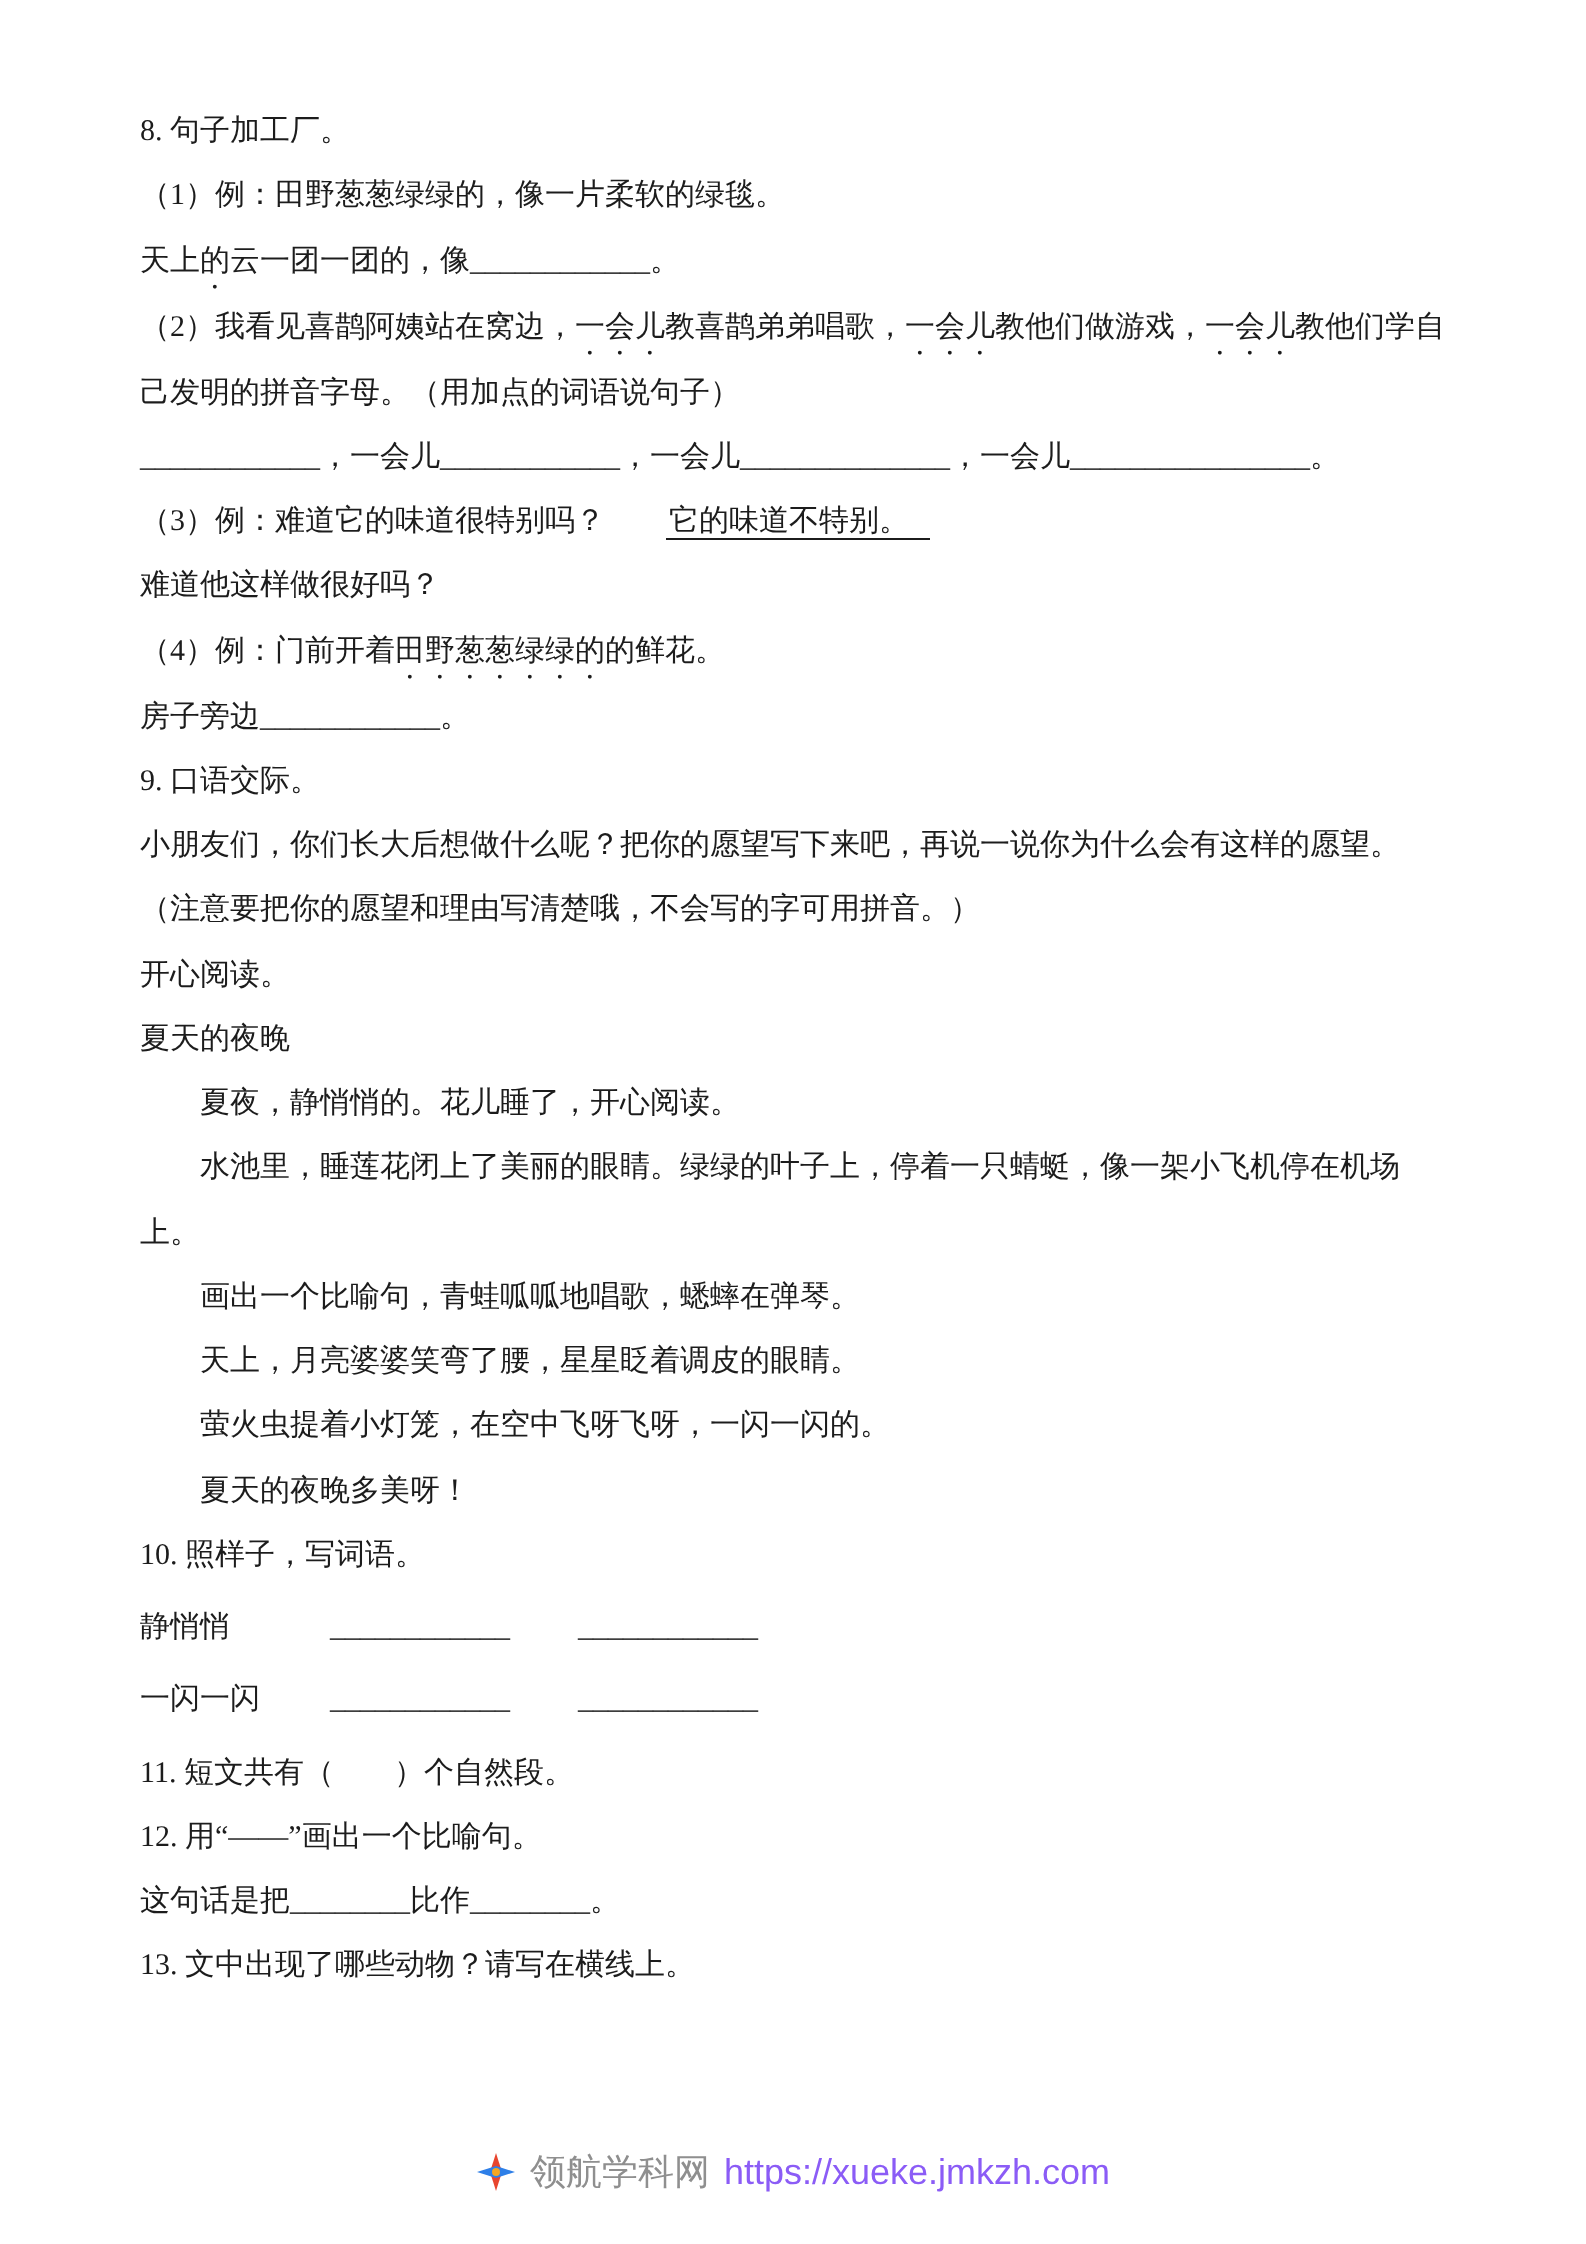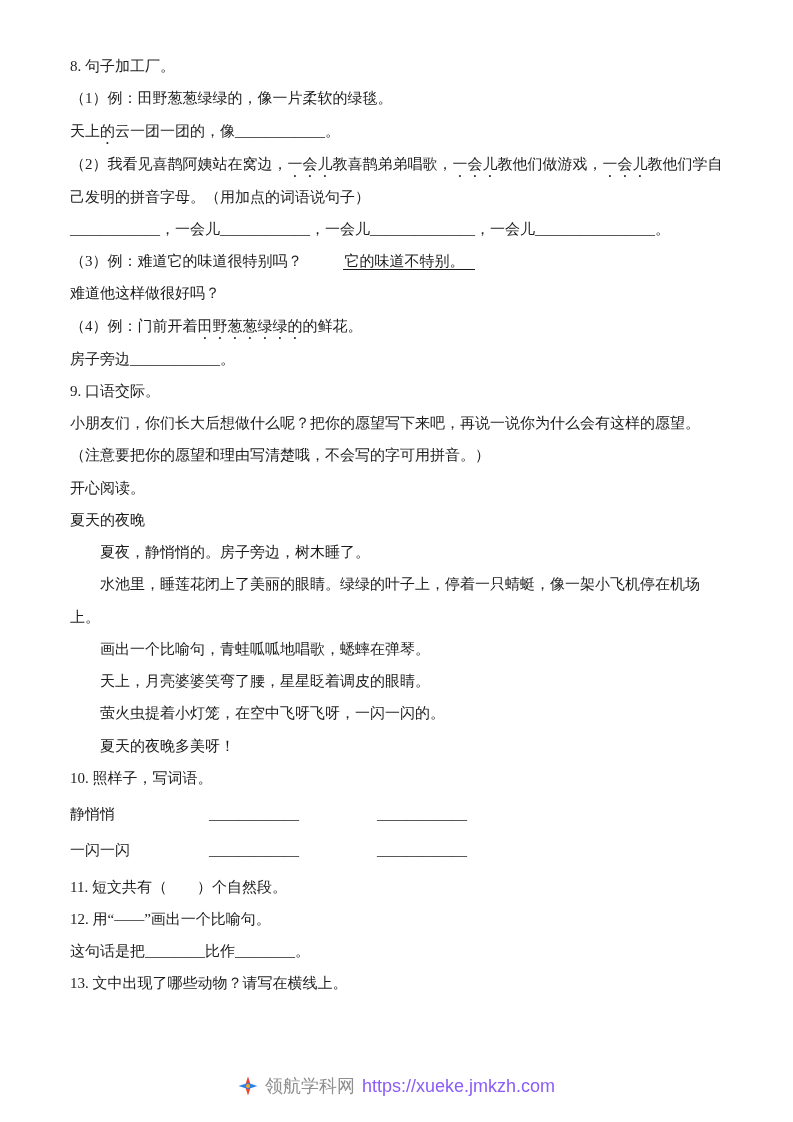--- a/index.html
+++ b/index.html
@@ -19,27 +19,27 @@
   }
   p { margin: 0; }
   .em-dot {
     -webkit-text-emphasis: filled dot;
     -webkit-text-emphasis-position: under right;
     text-emphasis: filled dot;
     text-emphasis-position: under right;
   }
   .u-answer {
     border-bottom: 1px solid #1c1c1c;
-    margin-left: 40px;
+    margin-left: 30px;
     padding: 0 10px 0 2px;
   }
   .blank-line { color: #9a9a9a; letter-spacing: 0.5px; }
   .reading-title { text-align: left; }
   .indent { text-indent: 2em; }
-  .q10-row { display: flex; margin: 4px 0; gap: 44px; }
+  .q10-row { display: flex; margin: 4px 0; }
   .q10-label { width: 95px; }
   .q10-blank { margin-right: 34px; }
   .footer {
     position: absolute;
     left: 0; bottom: 24px;
     width: 100%;
     display: flex;
     justify-content: center;
     align-items: center;
     gap: 7px;
@@ -72,21 +72,21 @@
   </section>
 
   <section>
     <p>9. 口语交际。</p>
     <p>小朋友们，你们长大后想做什么呢？把你的愿望写下来吧，再说一说你为什么会有这样的愿望。（注意要把你的愿望和理由写清楚哦，不会写的字可用拼音。）</p>
   </section>
 
   <section>
     <p>开心阅读。</p>
     <p class="reading-title">夏天的夜晚</p>
-    <p class="indent">夏夜，静悄悄的。房子旁边，树木睡了。</p>
+    <p class="indent">夏夜，静悄悄的。花儿睡了，开心阅读。</p>
     <p class="indent">水池里，睡莲花闭上了美丽的眼睛。绿绿的叶子上，停着一只蜻蜓，像一架小飞机停在机场上。</p>
     <p class="indent">画出一个比喻句，青蛙呱呱地唱歌，蟋蟀在弹琴。</p>
     <p class="indent">天上，月亮婆婆笑弯了腰，星星眨着调皮的眼睛。</p>
     <p class="indent">萤火虫提着小灯笼，在空中飞呀飞呀，一闪一闪的。</p>
     <p class="indent">夏天的夜晚多美呀！</p>
   </section>
 
   <section>
     <p>10. 照样子，写词语。</p>
     <div class="q10-row">

